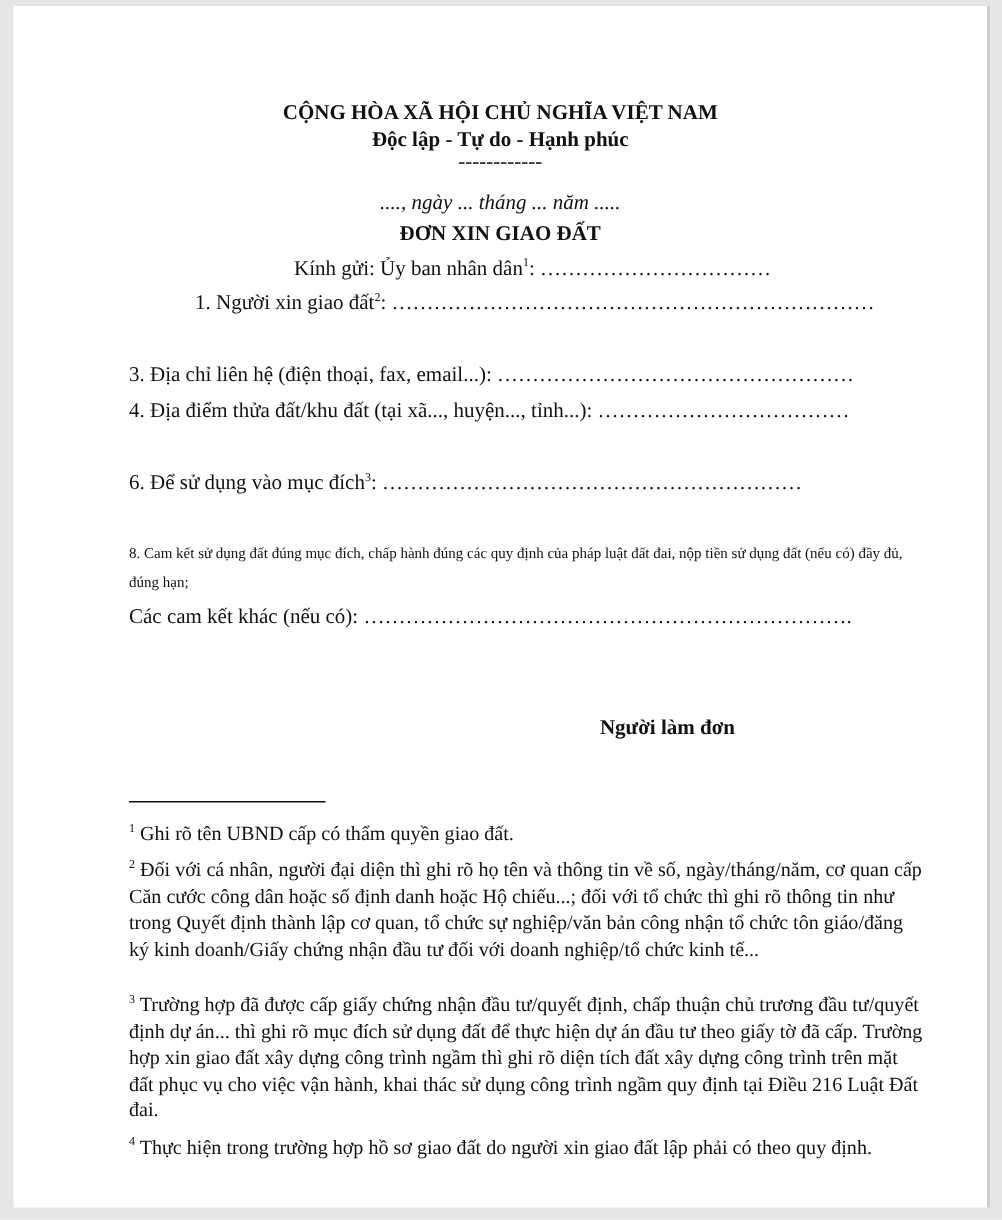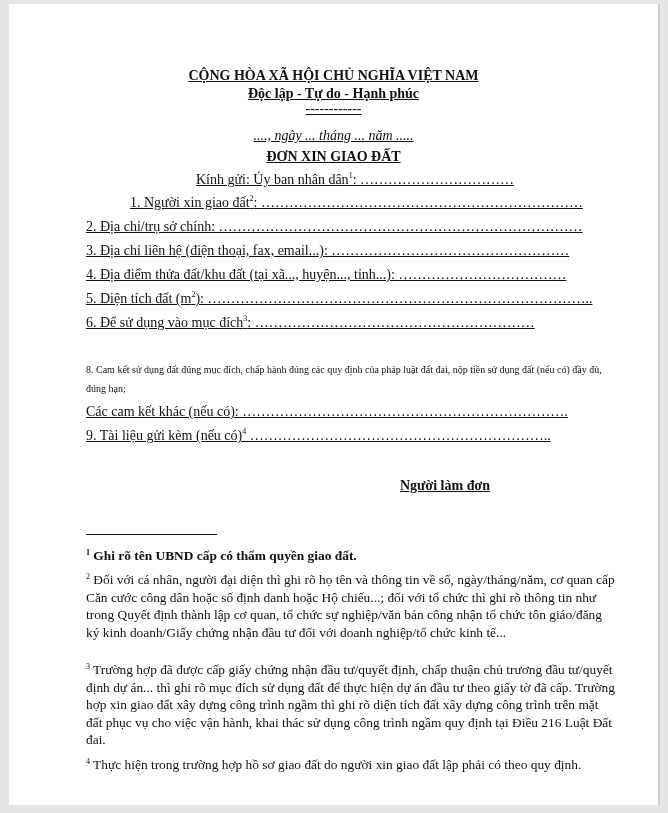--- a/index.html
+++ b/index.html
@@ -15,21 +15,21 @@
       left: 9px;
       top: 4px;
       width: 651px;
       height: 801px;
       background: #ffffff;
       border-right: 2px solid #cfcfcf;
       box-sizing: border-box;
       font-family: "Liberation Serif", "DejaVu Serif", serif;
       color: #111;
     }
-    .abs { position: absolute; white-space: nowrap; text-decoration: underline; }
+    .abs { position: absolute; white-space: nowrap; }
     .center { left: 0; right: 0; text-align: center; }
     .bold { font-weight: bold; }
     .ital { font-style: italic; }
     .f14 { font-size: 14px; line-height: 17px; }
     sup { font-size: 8px; vertical-align: super; line-height: 0; }
     .line { left: 77px; font-size: 14px; line-height: 17px; }
     .para {
       position: absolute;
       left: 77px;
       width: 520px;
@@ -67,51 +67,42 @@
   <div class="abs center f14 ital" style="top:123px;">...., ngày ... tháng ... năm .....</div>
   <div class="abs center f14 bold" style="top:144px;">ĐƠN XIN GIAO ĐẤT</div>
 
   <div class="abs f14" style="top:167px; left:187px;">
     <span>Kính gửi: Ủy ban nhân dân</span><sup>1</sup><span>: ……………………………</span>
   </div>
 
   <div class="abs line" style="top:190px;margin-left:44px;">
     <span>1. Người xin giao đất</span><sup>2</sup><span>: ……………………………………………………………</span>
   </div>
-  <div class="abs line" style="top:214px;">
-    <span>2. Địa chỉ/trụ sở chính: ……………………………………………………………………</span>
-  </div>
   <div class="abs line" style="top:238px;">
     <span>3. Địa chỉ liên hệ (điện thoại, fax, email...): ……………………………………………</span>
   </div>
   <div class="abs line" style="top:262px;">
     <span>4. Địa điểm thửa đất/khu đất (tại xã..., huyện..., tỉnh...): ………………………………</span>
-  </div>
-  <div class="abs line" style="top:286px;">
-    <span>5. Diện tích đất (m</span><sup>2</sup><span>): ………………………………………………………………………..</span>
   </div>
   <div class="abs line" style="top:310px;">
     <span>6. Để sử dụng vào mục đích</span><sup>3</sup><span>: ……………………………………………………</span>
   </div>
 
   <div class="para" style="top:356px;">8. Cam kết sử dụng đất đúng mục đích, chấp hành đúng các quy định của pháp luật đất đai, nộp tiền sử dụng đất (nếu có) đầy đủ, đúng hạn;</div>
 
   <div class="abs line" style="top:399px;">
     <span>Các cam kết khác (nếu có): …………………………………………………………….</span>
   </div>
 
-  <div class="abs line" style="top:423px;">
-    <span>9. Tài liệu gửi kèm (nếu có)</span><sup>4</sup><span> ………………………………………………………..</span>
-  </div>
 
   <div class="abs f14 bold" style="top:473px; left:381px; width:100px; text-align:right;">Người làm đơn</div>
 
   <div class="sep"></div>
 
-  <div class="fn" style="top:543px;font-weight:bold;">
+  <div class="fn" style="top:543px;">
     <sup>1</sup><span> Ghi rõ tên UBND cấp có thẩm quyền giao đất.</span>
   </div>
   <div class="fn" style="top:567px;">
     <sup>2</sup><span> Đối với cá nhân, người đại diện thì ghi rõ họ tên và thông tin về số, ngày/tháng/năm, cơ quan cấp Căn cước công dân hoặc số định danh hoặc Hộ chiếu...; đối với tổ chức thì ghi rõ thông tin như trong Quyết định thành lập cơ quan, tổ chức sự nghiệp/văn bản công nhận tổ chức tôn giáo/đăng ký kinh doanh/Giấy chứng nhận đầu tư đối với doanh nghiệp/tổ chức kinh tế...</span>
   </div>
   <div class="fn" style="top:657px;">
     <sup>3</sup><span> Trường hợp đã được cấp giấy chứng nhận đầu tư/quyết định, chấp thuận chủ trương đầu tư/quyết định dự án... thì ghi rõ mục đích sử dụng đất để thực hiện dự án đầu tư theo giấy tờ đã cấp. Trường hợp xin giao đất xây dựng công trình ngầm thì ghi rõ diện tích đất xây dựng công trình trên mặt đất phục vụ cho việc vận hành, khai thác sử dụng công trình ngầm quy định tại Điều 216 Luật Đất đai.</span>
   </div>
   <div class="fn" style="top:752px;">
     <sup>4</sup><span> Thực hiện trong trường hợp hồ sơ giao đất do người xin giao đất lập phải có theo quy định.</span>

